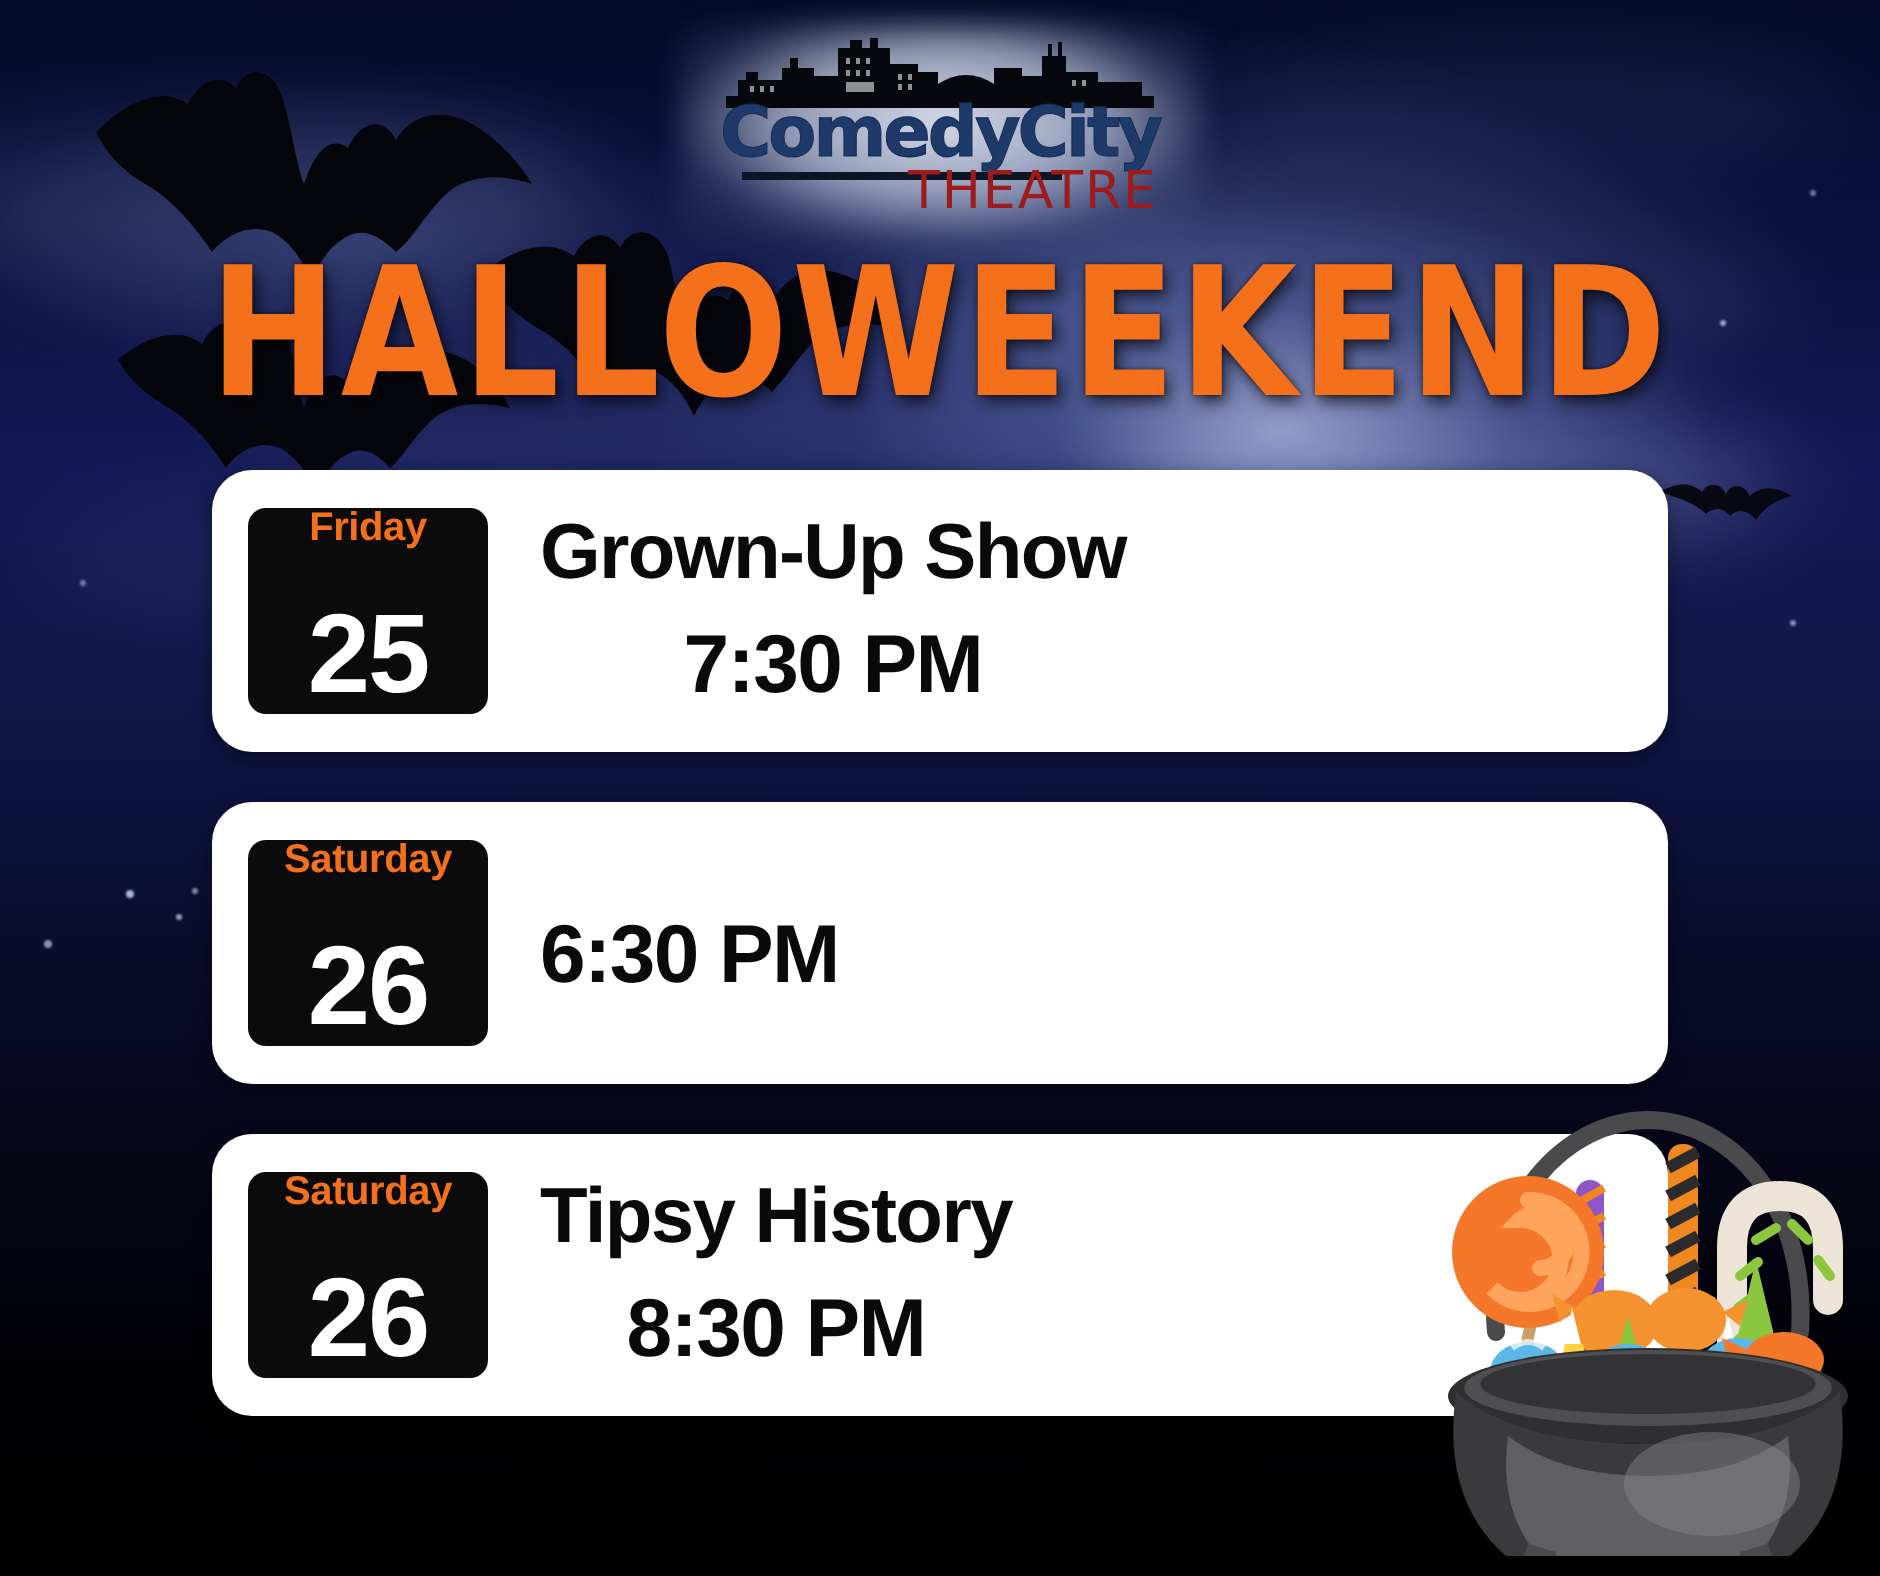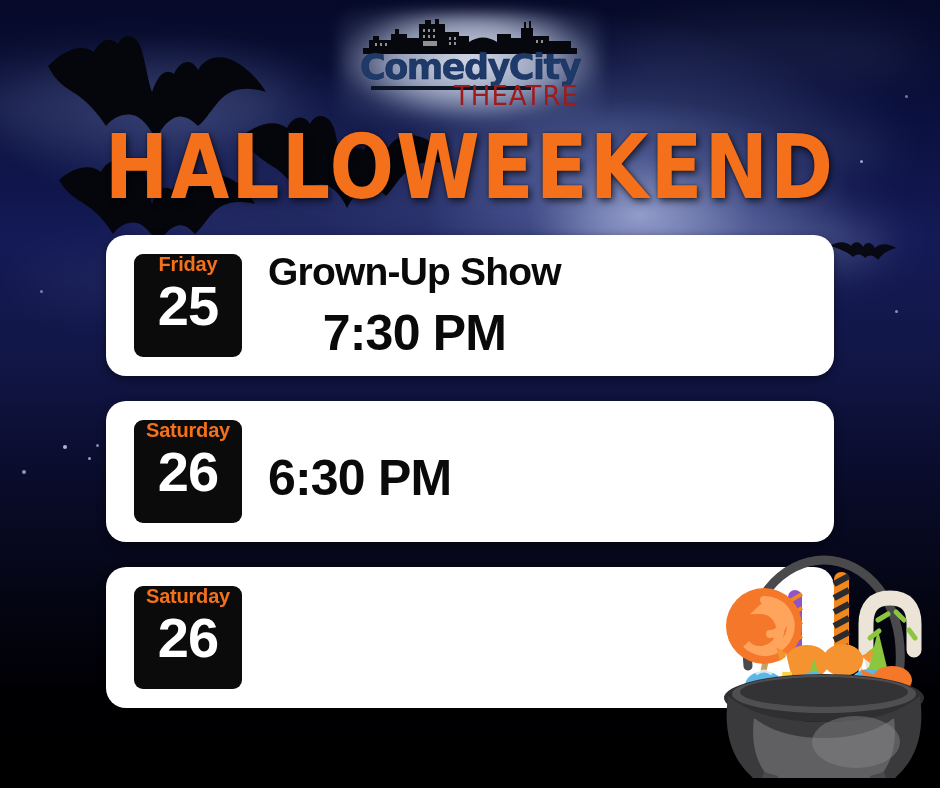--- a/index.html
+++ b/index.html
@@ -43,27 +43,27 @@
   
   .title{position:absolute;left:0;top:122px;width:940px;text-align:center;
     font-family:"DejaVu Sans", sans-serif;font-weight:bold;
     font-size:76px;letter-spacing:2px;color:#F4701B;line-height:1;
     text-shadow:0 0 2px rgba(0,0,0,.55), 2px 3px 7px rgba(0,0,0,.65);
     transform:scaleY(1.18);transform-origin:top center;}
   
   .cards{position:absolute;left:106px;top:235px;width:728px;}
   .card{position:relative;width:728px;height:141px;background:#fff;border-radius:20px;
     margin-bottom:25px;box-shadow:0 3px 10px rgba(0,0,0,.45);display:flex;align-items:center;}
-  .badge{width:108px;height:103px;background:#0b0b0b;border-radius:9px;margin-left:28px;
-    display:flex;flex-direction:column;align-items:center;justify-content:flex-start;flex:none;}
+  .badge{width:120px;height:103px;background:#0b0b0b;border-radius:9px;margin-left:18px;
+    display:flex;flex-direction:column;align-items:center;justify-content:space-between;flex:none;}
   .badge-day{color:#F4701B;font-size:20px;font-weight:bold;line-height:1;letter-spacing:-.2px;}
   .badge-num{color:#fff;font-size:56px;font-weight:bold;line-height:1.05;margin-top:3px;letter-spacing:-1px;}
   .card-body{margin-left:26px;text-align:center;}
   .card-title{font-size:39px;font-weight:bold;color:#0a0a0a;line-height:1.12;letter-spacing:-.8px;}
-  .card-time{font-size:50px;font-weight:bold;color:#0a0a0a;line-height:1.12;letter-spacing:-.8px;margin-top:12px;}
+  .card-time{font-size:41px;font-weight:bold;color:#0a0a0a;line-height:1.12;letter-spacing:-.8px;margin-top:12px;}
   
   .cauldron{position:absolute;left:706px;top:546px;width:234px;height:232px;}
 </style>
 </head>
 <body>
 
 <div id="poster">
 
   <div class="sky"></div>
   <div class="cloud c1"></div>
@@ -179,20 +179,24 @@
       <div class="card-body">
         <div class="card-time">6:30 PM</div>
       </div>
     </div>
 
     <div class="card">
       <div class="badge">
         <div class="badge-day">Saturday</div>
         <div class="badge-num">26</div>
       </div>
+      <div class="card-body">
+        <div class="card-title">Tipsy History</div>
+        <div class="card-time">8:30 PM</div>
+      </div>
     </div>
 
   </div>
 
   <svg class="cauldron" viewBox="0 0 234 232">
 
     <path d="M42 120 C36 54 78 14 118 14 C158 14 198 54 194 120" fill="none" stroke="#4a4a4d" stroke-width="9" stroke-linecap="round"></path>
 
     <g>
 

